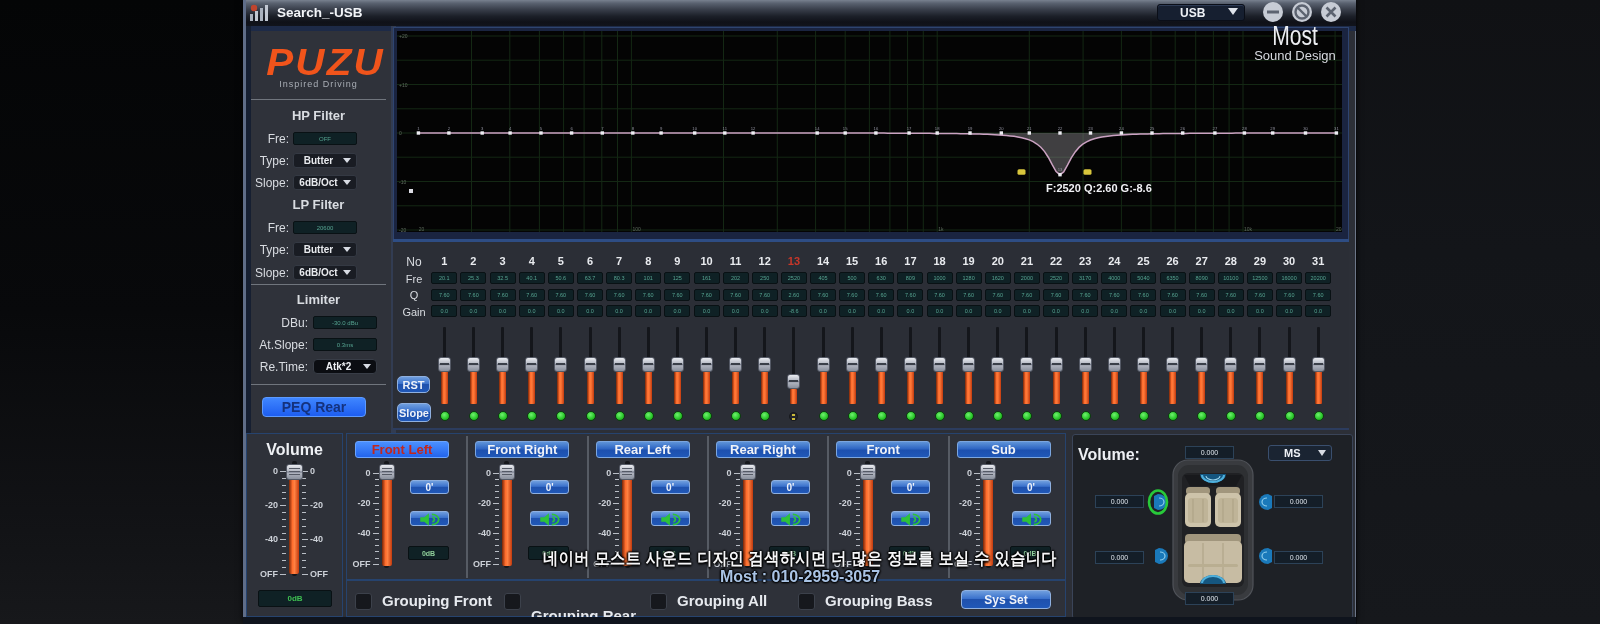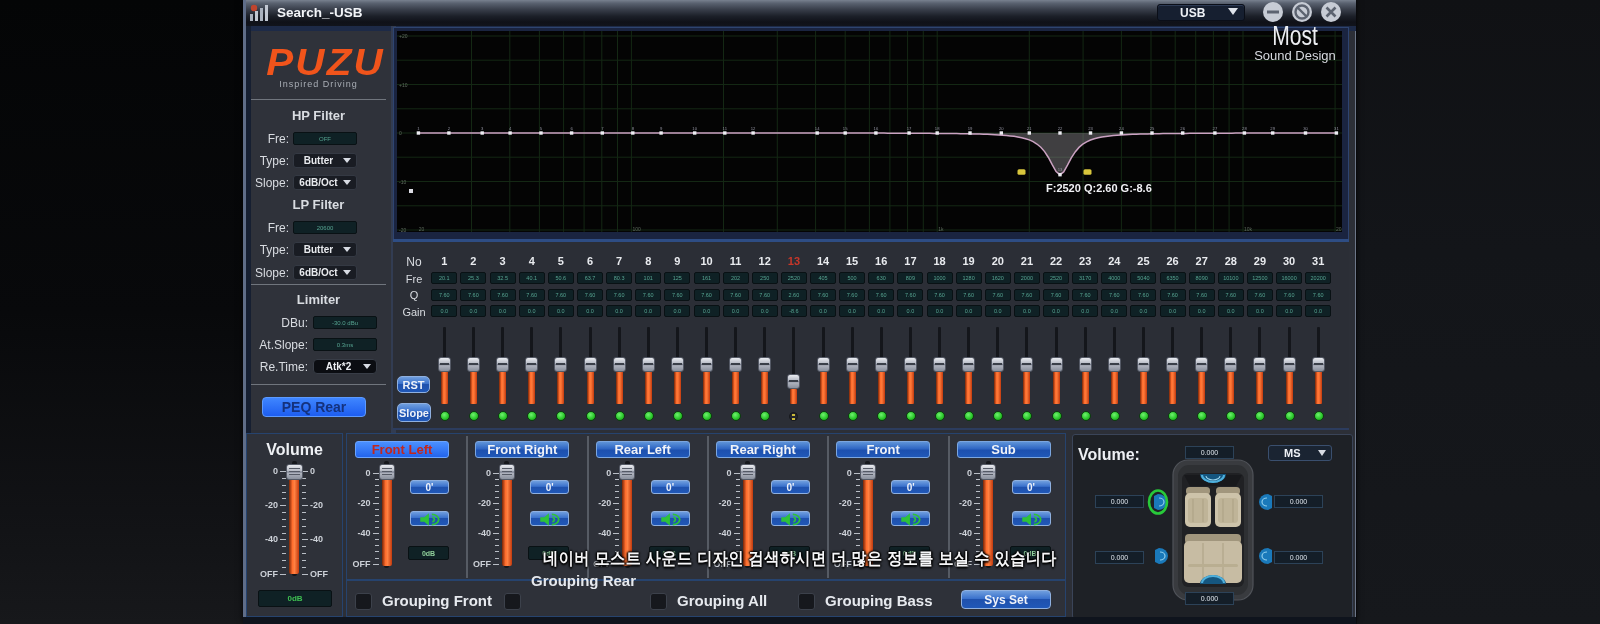--- a/index.html
+++ b/index.html
@@ -742,21 +742,21 @@
 <div class="abs btn" style="left:1011.5px;top:480px;width:39px;height:14px;font-size:10px;line-height:13px;border-radius:3px">0'</div>
 <div class="abs btn" style="left:1011.5px;top:511px;width:39px;height:15px;border-radius:3px"></div>
 <svg class="abs" style="left:1020.5px;top:511.5px" width="21" height="15" viewBox="0 0 18 13">
       <path d="M1 4.5 L4.5 4.5 L8.5 1 L8.5 12 L4.5 8.5 L1 8.5 Z" fill="#2fc23a"></path>
       <path d="M11 2 A6 4.5 0 0 1 11 11 M11.5 4.5 A3 2.2 0 0 1 11.5 8.5" fill="none" stroke="#2fc23a" stroke-width="1.5"></path>
     </svg>
 <div class="abs tealbox" style="left:1009.5px;top:546px;width:41px;height:14px;font-size:7px;line-height:13px;color:#8fcf9a;font-weight:bold">0dB</div>
 <div class="chk" style="left:355px;top:593px"></div>
 <div class="glab" style="left:382px;top:592px">Grouping Front</div>
 <div class="chk" style="left:504px;top:593px"></div>
-<div class="glab" style="left:531px;top:572px">Grouping Rear</div>
+<div class="glab" style="left:531px;top:607px">Grouping Rear</div>
 <div class="chk" style="left:650px;top:593px"></div>
 <div class="glab" style="left:677px;top:592px">Grouping All</div>
 <div class="chk" style="left:798px;top:593px"></div>
 <div class="glab" style="left:825px;top:592px">Grouping Bass</div>
 <div class="abs btn" style="left:961px;top:590px;width:90px;height:19px;font-size:12px;line-height:18px;border-radius:4px">Sys Set</div>
 <div class="abs" style="left:1072px;top:434px;width:281px;height:185px;background:#1e2126;border:1px solid #3a4458;border-radius:3px"></div>
 <div class="abs" style="left:1078px;top:446px;font-size:16px;font-weight:bold;color:#eef0f4">Volume:</div>
 <div class="abs" style="left:1268px;top:445px;width:64px;height:16px;background:#1a2432;border:1px solid #3a4f6e;border-radius:3px"></div>
 <div class="abs" style="left:1284px;top:447px;font-size:11px;font-weight:bold;color:#eef1f6">MS</div>
 <div class="abs" style="left:1318px;top:450px;width:0;height:0;border-left:4px solid transparent;border-right:4px solid transparent;border-top:6px solid #d8dce4"></div>
@@ -796,12 +796,13 @@
       <path d="M125 100 A5 4 0 0 0 125 108" fill="none" stroke="#8ecdec" stroke-width="1.2"></path>
 </svg>
 <div class="abs" style="left:1185px;top:446px;width:49px;height:13px;background:#141e28;border:1px solid #2c4258;color:#dfe5ec;font-size:7px;line-height:12px;text-align:center">0.000</div>
 <div class="abs" style="left:1095px;top:495px;width:49px;height:13px;background:#141e28;border:1px solid #2c4258;color:#dfe5ec;font-size:7px;line-height:12px;text-align:center">0.000</div>
 <div class="abs" style="left:1274px;top:495px;width:49px;height:13px;background:#141e28;border:1px solid #2c4258;color:#dfe5ec;font-size:7px;line-height:12px;text-align:center">0.000</div>
 <div class="abs" style="left:1095px;top:551px;width:49px;height:13px;background:#141e28;border:1px solid #2c4258;color:#dfe5ec;font-size:7px;line-height:12px;text-align:center">0.000</div>
 <div class="abs" style="left:1274px;top:551px;width:49px;height:13px;background:#141e28;border:1px solid #2c4258;color:#dfe5ec;font-size:7px;line-height:12px;text-align:center">0.000</div>
 <div class="abs" style="left:1185px;top:592px;width:49px;height:13px;background:#141e28;border:1px solid #2c4258;color:#dfe5ec;font-size:7px;line-height:12px;text-align:center">0.000</div>
 <div class="abs" style="left:243px;top:617px;width:1113px;height:7px;background:#0f141d"></div>
 <div class="abs" style="left:300px;top:547px;width:1000px;text-align:center;font-size:17px;font-weight:bold;color:#f6f6f8;transform:scaleX(0.89);text-shadow:-1.5px 0 2px #000,1.5px 0 2px #000,0 -1.5px 2px #000,0 1.5px 2px #000;letter-spacing:0.5px">네이버 모스트 사운드 디자인 검색하시면 더 많은 정보를 보실 수 있습니다</div>
+<div class="abs" style="left:300px;top:568px;width:1000px;text-align:center;font-size:16px;font-weight:bold;color:#a9c3e4;text-shadow:-1px 0 2px #000,1px 0 2px #000,0 -1px 2px #000,0 1px 2px #000">Most : 010-2959-3057</div>
 </div>
 </body></html>

